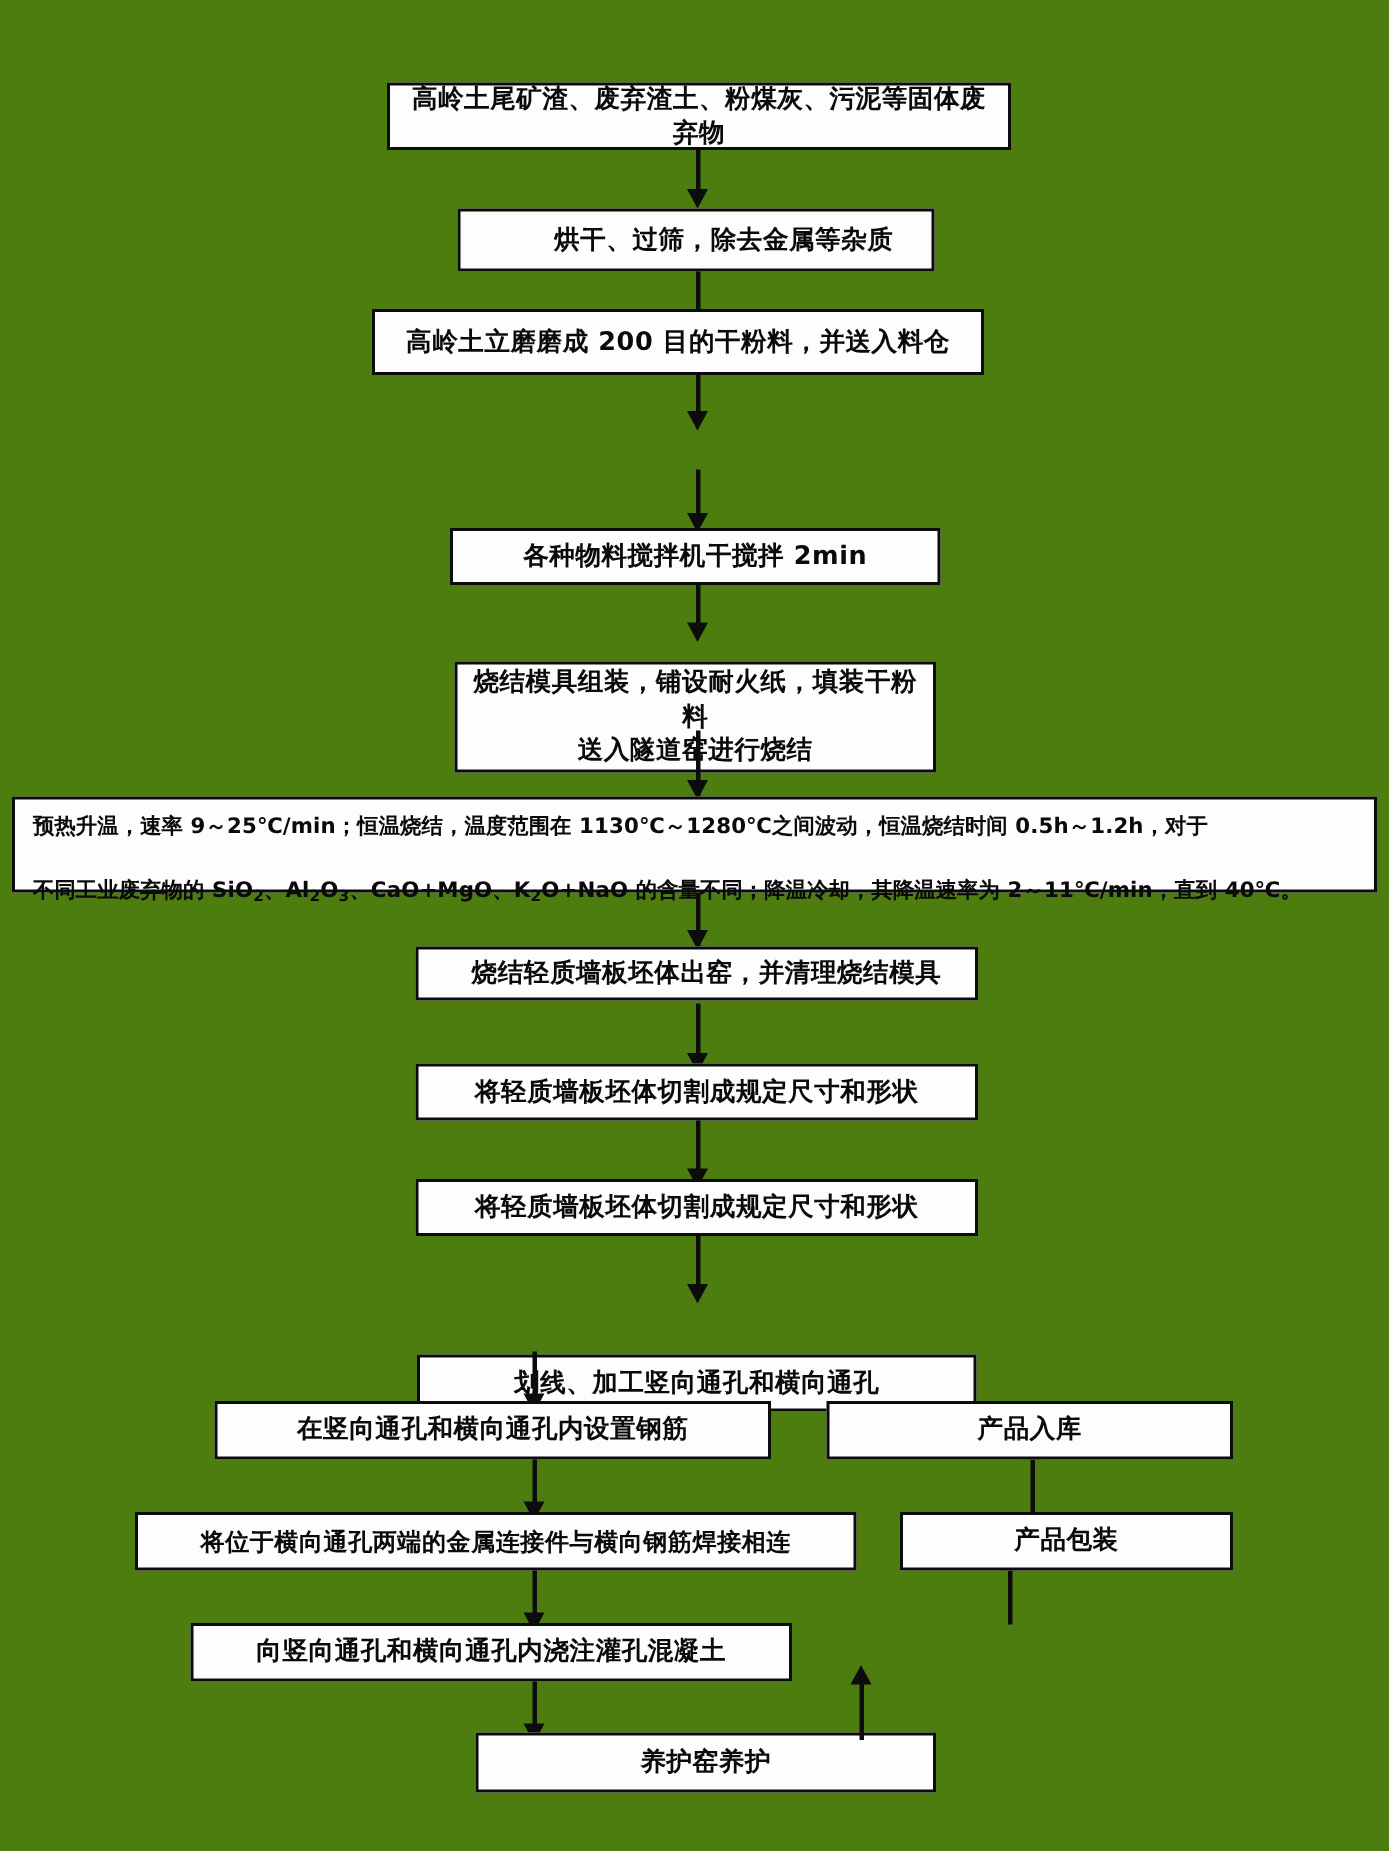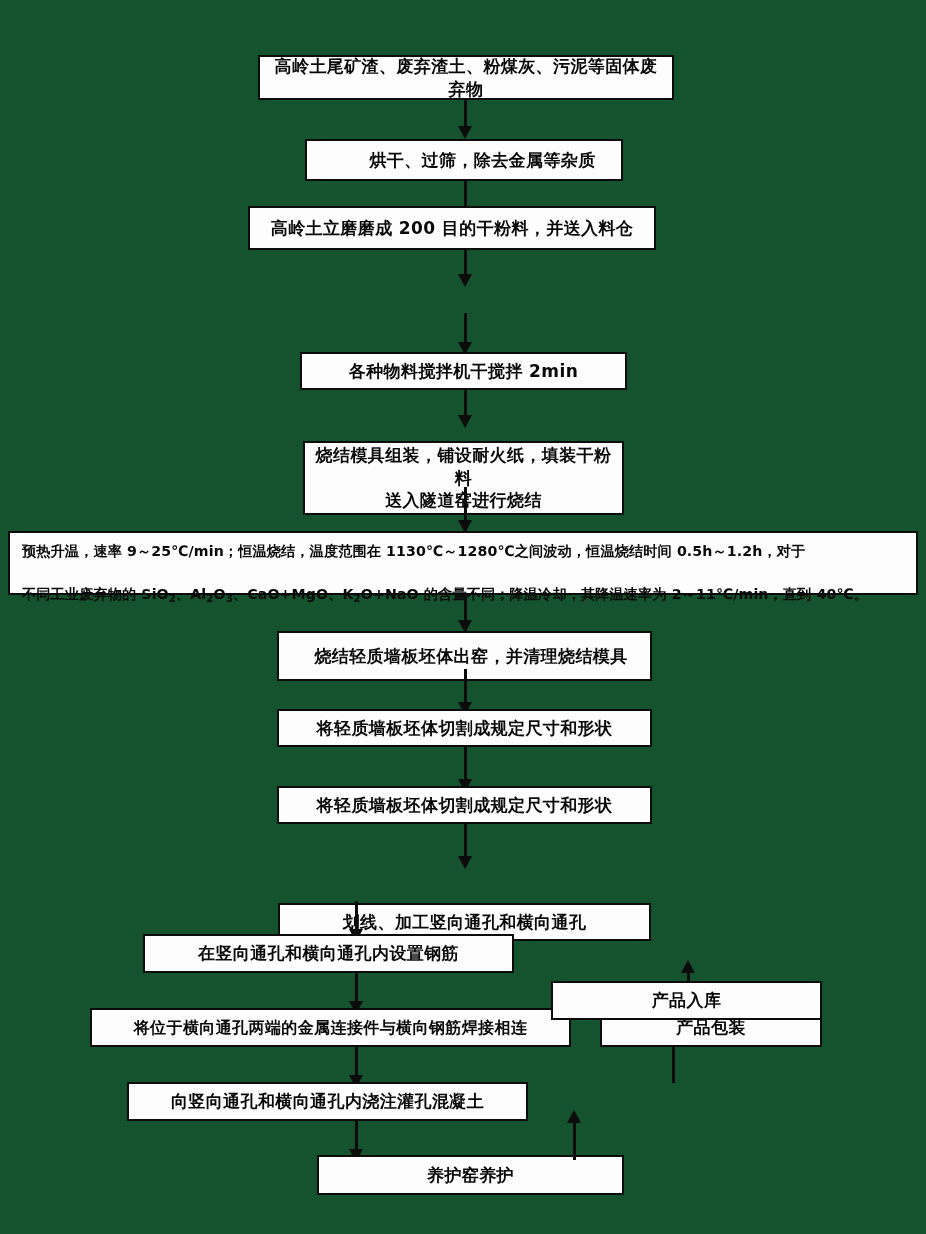--- a/index.html
+++ b/index.html
@@ -5,21 +5,21 @@
 <style>
   html, body {
     margin: 0;
     padding: 0;
     background: #ffffff;
   }
   #canvas {
     position: relative;
     width: 926px;
     height: 1234px;
-    background: #14532d;
+    background: #4d7c0f;
     font-family: "DejaVu Sans", "Liberation Sans", sans-serif;
     overflow: hidden;
   }
   .node {
     position: absolute;
     box-sizing: border-box;
     border: 2px solid #0c0c0c;
     background: #fdfdfd;
     display: flex;
     align-items: center;
@@ -113,21 +113,21 @@
 
   <div class="node wide-note fs14" style="left:8px; top:531px; width:910px; height:64px;">
     <span class="txt">
       <span>预热升温，速率 9～25℃/min；恒温烧结，温度范围在 1130℃～1280℃之间波动，恒温烧结时间 0.5h～1.2h，对于</span><br>
       <span><span>不同工业废弃物的 SiO</span><sub>2</sub><span>、Al</span><sub>2</sub><span>O</span><sub>3</sub><span>、CaO+MgO、K</span><sub>2</sub><span>O+NaO 的含量不同；降温冷却，其降温速率为 2～11℃/min，直到 40℃。</span></span>
     </span>
   </div>
   <div class="vline" style="left:464px; top:595px; height:36px;"></div>
   <div class="arrow-down" style="left:458px; top:620px;"></div>
 
-  <div class="node fs17" style="left:277px; top:631px; width:375px; height:50px;padding-left:19px;">
+  <div class="node fs17" style="left:277px; top:631px; width:375px; height:36px;padding-left:19px;">
     <span class="txt">烧结轻质墙板坯体出窑，并清理烧结模具</span>
   </div>
   <div class="vline" style="left:464px; top:669px; height:39px;"></div>
   <div class="arrow-down" style="left:458px; top:702px;"></div>
 
   <div class="node fs17" style="left:277px; top:709px; width:375px; height:38px;">
     <span class="txt">将轻质墙板坯体切割成规定尺寸和形状</span>
   </div>
   <div class="vline" style="left:464px; top:747px; height:38px;"></div>
   <div class="arrow-down" style="left:458px; top:779px;"></div>
@@ -173,17 +173,17 @@
   <div class="vline" style="left:672px; top:1046px; height:37px;"></div>
   <div class="arrow-up" style="left:666px; top:1034px;"></div>
 
   <div class="node fs17" style="left:600px; top:1008px; width:222px; height:39px;">
     <span class="txt">产品包装</span>
   </div>
 
   <div class="vline" style="left:687px; top:972px; height:37px;"></div>
   <div class="arrow-up" style="left:681px; top:960px;"></div>
 
-  <div class="node fs17" style="left:551px; top:934px; width:271px; height:39px;margin-top:47px;">
+  <div class="node fs17" style="left:551px; top:934px; width:271px; height:39px;">
     <span class="txt">产品入库</span>
   </div>
 
 </div>
 
 </body></html>

